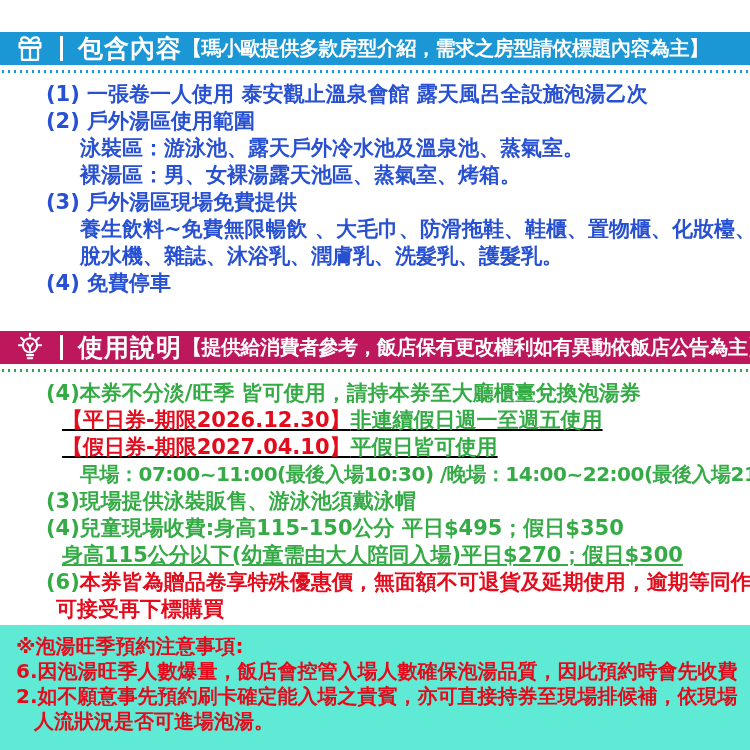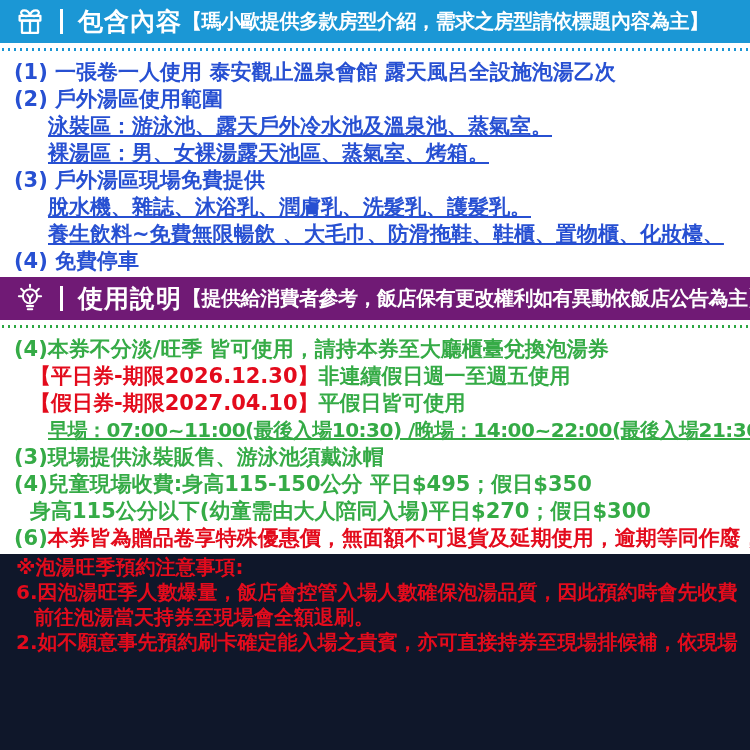--- a/index.html
+++ b/index.html
@@ -1,45 +1,45 @@
 <!DOCTYPE html>
 <html><head>
 <meta charset="utf-8">
 <style>
   * { margin:0; padding:0; box-sizing:border-box; }
   html,body { width:750px; height:750px; background:#fff; overflow:hidden; }
   body { font-family:"DejaVu Sans","Liberation Sans",sans-serif; font-weight:bold; }
 
   
-  .bar { height:43px; display:flex; align-items:center; color:#fff; white-space:nowrap; overflow:hidden; }
+  .bar { height:33px; display:flex; align-items:center; color:#fff; white-space:nowrap; overflow:hidden;margin-top:32px; }
   .bar-blue  { background:#1b97d5; }
-  .bar-green { background:#701a75; }
+  .bar-green { background:#be185d; }
   .icon-wrap { width:60px; display:flex; justify-content:center; align-items:center; flex:0 0 60px; }
   .vline { width:3px; height:25px; background:#fff; margin-right:15px; flex:0 0 3px; }
   .bar-title { font-size:25px; letter-spacing:1px; }
   .bar-sub   { font-size:20px; letter-spacing:-0.5px;font-family:Liberation Mono, monospace; }
 
   
   .dotted { height:3px; margin:5px 2px 5px 2px; background-repeat:repeat-x; background-size:6px 3px; }
   .dotted-blue  { background-image:repeating-linear-gradient(to right,#1b97d5 0 2px,transparent 2px 6px); }
   .dotted-green { background-image:repeating-linear-gradient(to right,#2ca742 0 2px,transparent 2px 6px); }
 
   
-  .content { padding-top:3px; padding-bottom:2px; }
+  .content { padding-top:3px; padding-bottom:2px;margin-left:32px; }
   .ln { font-size:21px; line-height:27px; white-space:nowrap; padding-left:14px; }
-  .pl1 { padding-left:30px; }
-  .pl2 { padding-left:48px;text-decoration:underline; }
+  .pl1 { padding-left:30px;text-decoration:underline; }
+  .pl2 { padding-left:48px; }
   .pl3 { padding-left:24px; }
   .fit { font-size:20px; letter-spacing:-0.5px; }
   .t-blue  { color:#2750d2; }
   .t-green { color:#35ab46; }
   .t-red   { color:#e30b1c; }
 
   
-  .notice { background:#0f172a; flex:1 1 auto; padding-top:1px; }
+  .notice { background:#5eead4; flex:1 1 auto; padding-top:9px; }
   .notice .ln { font-size:20px; line-height:25px; color:#e30b1c; padding-left:16px; }
   .notice .pl-cont { padding-left:34px; }
 
   .page { width:750px; height:750px; display:flex; flex-direction:column; }
   svg { display:block; }
 </style>
 </head>
 <body>
 
 <div class="page">
@@ -59,22 +59,22 @@
       <span class="bar-sub">【瑪小歐提供多款房型介紹，需求之房型請依標題內容為主】</span>
   </div>
   <div class="dotted dotted-blue"></div>
 
   <div class="content">
     <div class="ln t-blue">(1) 一張卷一人使用 泰安觀止溫泉會館 露天風呂全設施泡湯乙次</div>
     <div class="ln t-blue">(2) 戶外湯區使用範圍</div>
     <div class="ln t-blue pl2">泳裝區：游泳池、露天戶外冷水池及溫泉池、蒸氣室。</div>
     <div class="ln t-blue pl2">裸湯區：男、女裸湯露天池區、蒸氣室、烤箱。</div>
     <div class="ln t-blue">(3) 戶外湯區現場免費提供</div>
+    <div class="ln t-blue pl2">養生飲料~免費無限暢飲 、大毛巾、防滑拖鞋、鞋櫃、置物櫃、化妝檯、</div>
     <div class="ln t-blue pl2">脫水機、雜誌、沐浴乳、潤膚乳、洗髮乳、護髮乳。</div>
-    <div class="ln t-blue pl2">養生飲料~免費無限暢飲 、大毛巾、防滑拖鞋、鞋櫃、置物櫃、化妝檯、</div>
     <div class="ln t-blue">(4) 免費停車</div>
   </div>
 
   <div class="bar bar-green">
     <span class="icon-wrap">
       <svg width="32" height="32" viewBox="0 0 36 36" fill="none" stroke="#ffffff" stroke-width="2.3" stroke-linecap="round" stroke-linejoin="round">
         <circle cx="18" cy="15" r="8"></circle>
         <path d="M15 13 L18 17 L21 13"></path>
         <path d="M18 17 V21"></path>
         <path d="M14.5 26 H21.5"></path>
@@ -94,22 +94,23 @@
 
   <div class="content">
     <div class="ln t-green">(4)本券不分淡/旺季 皆可使用，請持本券至大廳櫃臺兌換泡湯券</div>
     <div class="ln pl1"><span class="t-red">【平日券-期限2026.12.30】</span><span class="t-green">非連續假日週一至週五使用</span></div>
     <div class="ln pl1"><span class="t-red">【假日券-期限2027.04.10】</span><span class="t-green">平假日皆可使用</span></div>
     <div class="ln t-green pl2 fit">早場：07:00~11:00(最後入場10:30) /晚場：14:00~22:00(最後入場21:30)</div>
     <div class="ln t-green">(3)現場提供泳裝販售、游泳池須戴泳帽</div>
     <div class="ln t-green">(4)兒童現場收費:身高115-150公分 平日$495；假日$350</div>
     <div class="ln t-green pl1">身高115公分以下(幼童需由大人陪同入場)平日$270；假日$300</div>
     <div class="ln"><span class="t-green">(6)</span><span class="t-red">本券皆為贈品卷享特殊優惠價，無面額不可退貨及延期使用，逾期等同作廢，</span></div>
+    <div class="ln t-red pl3">可接受再下標購買</div>
   </div>
 
   <div class="notice">
     <div class="ln">※泡湯旺季預約注意事項:</div>
     <div class="ln">6.因泡湯旺季人數爆量，飯店會控管入場人數確保泡湯品質，因此預約時會先收費</div>
-    <div class="ln pl-cont">前往泡湯當天持券至現場會全額退刷。</div>
     <div class="ln">2.如不願意事先預約刷卡確定能入場之貴賓，亦可直接持券至現場排候補，依現場</div>
+    <div class="ln pl-cont">人流狀況是否可進場泡湯。</div>
   </div>
 
 </div>
 
 </body></html>

